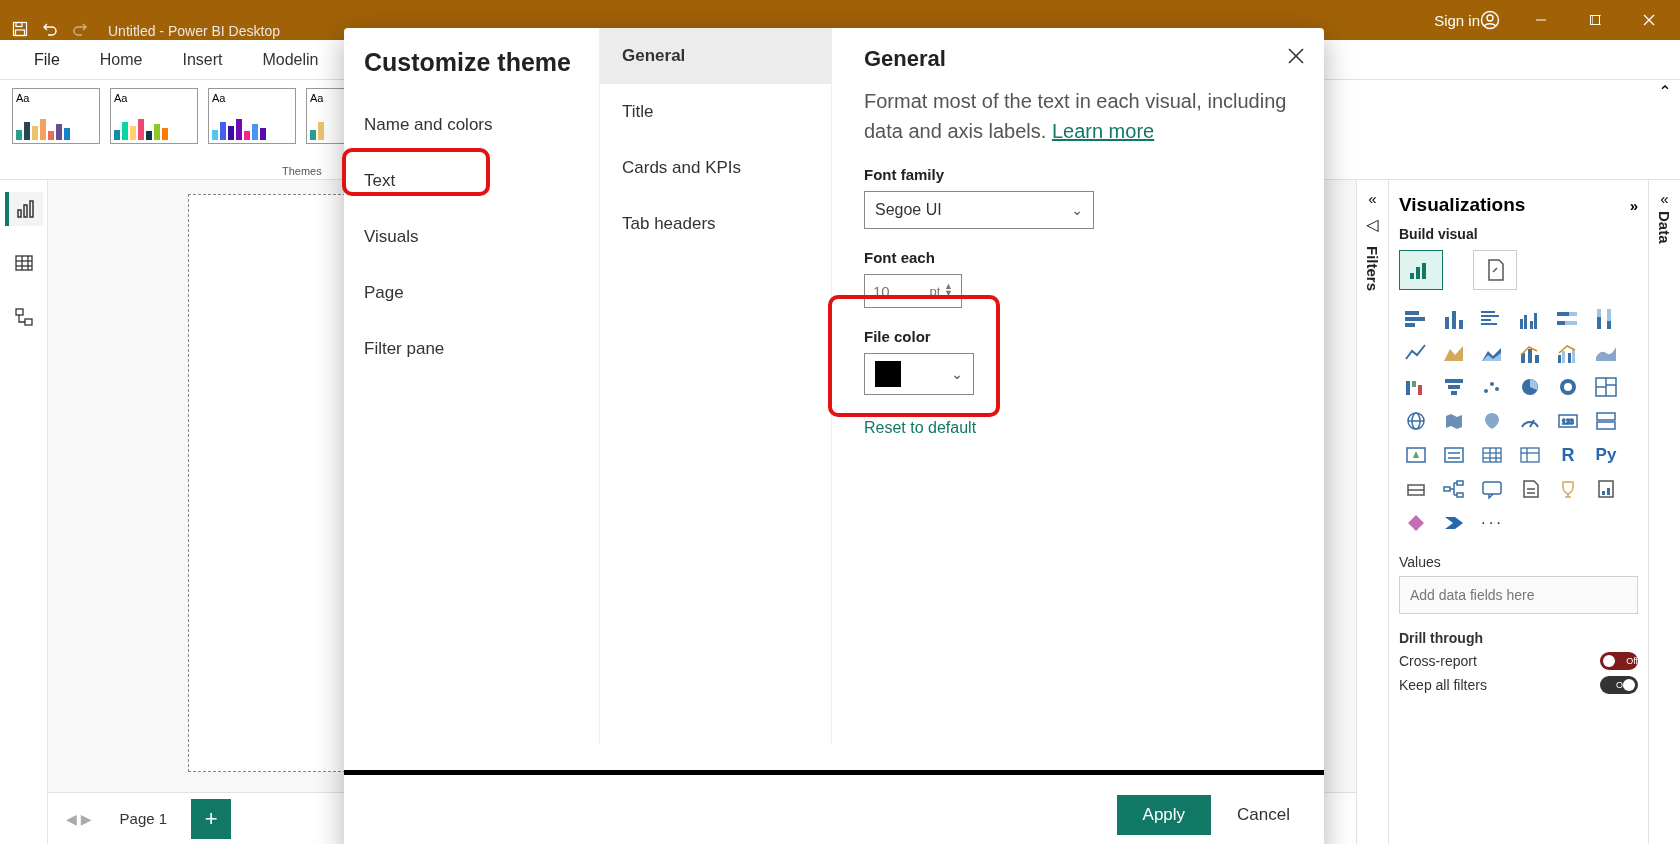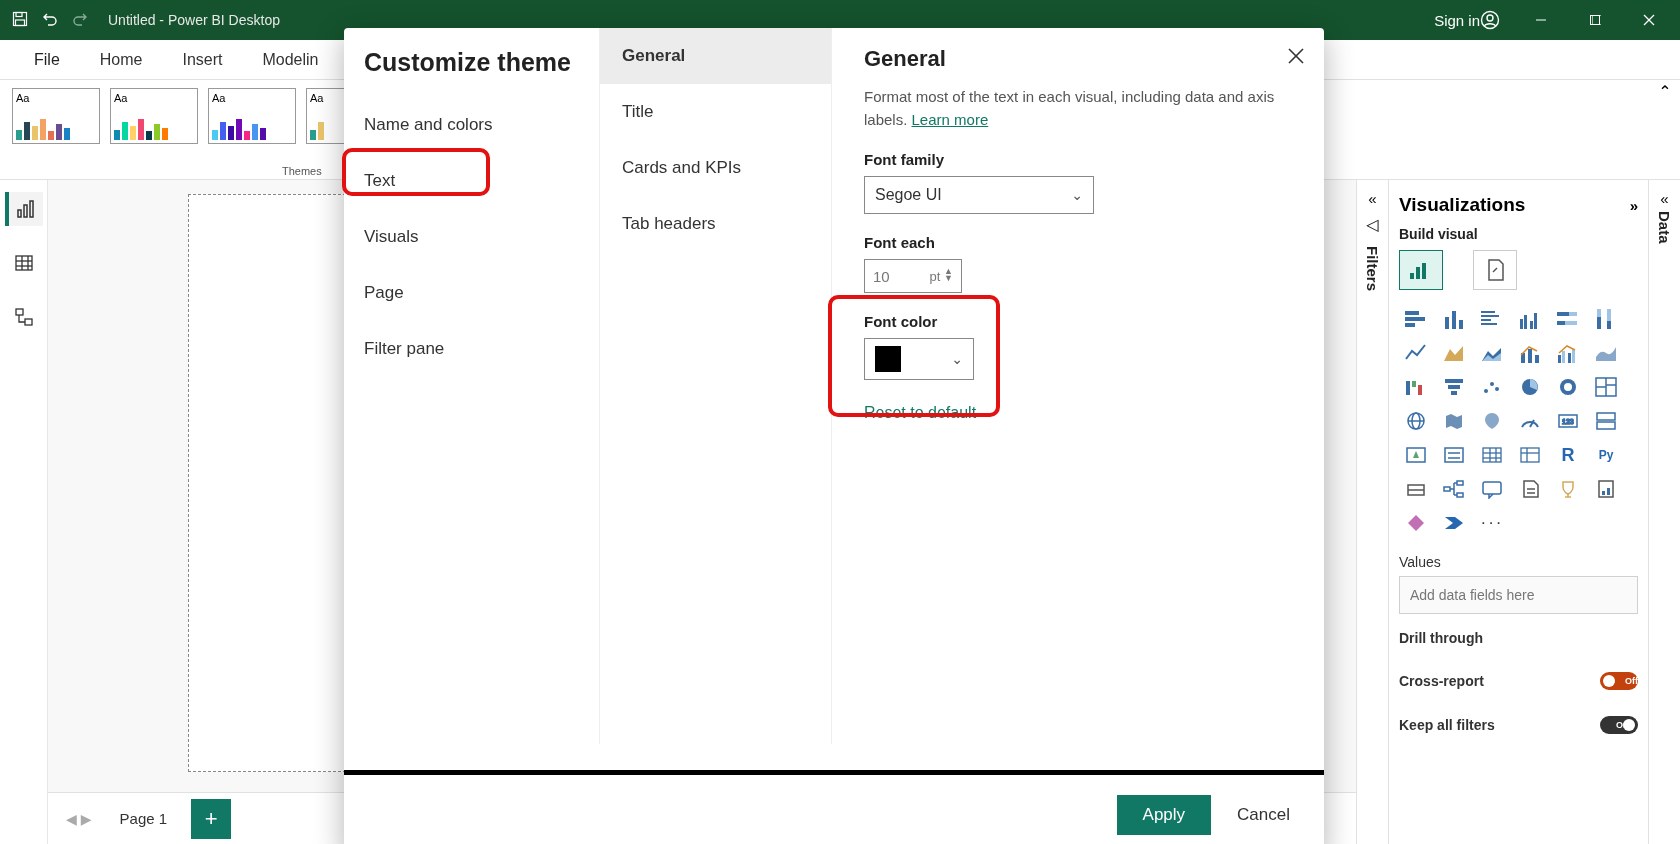--- a/index.html
+++ b/index.html
@@ -1,18 +1,18 @@
 <!DOCTYPE html>
 <html><head>
 <meta charset="utf-8">
 <style>
 * { box-sizing: border-box; margin: 0; padding: 0; font-family: 'Segoe UI', Tahoma, sans-serif; }
 body { width: 1680px; height: 844px; overflow: hidden; background: #fff; position: relative; }
 
-.titlebar { height: 40px; background: #14532d; display: flex; align-items: center; color: #fff; font-size: 14px; }
+.titlebar { height: 40px; background: #a16207; display: flex; align-items: flex-end; color: #fff; font-size: 14px; }
 .titlebar-left { display: flex; align-items: center; gap: 14px; padding-left: 12px; }
 .titlebar-left svg { width: 16px; height: 16px; }
 .titlebar-title { margin-left: 6px; font-size: 14px; color: #e8e8e8; }
 .titlebar-right { margin-left: auto; display: flex; align-items: center; gap: 8px; padding-right: 8px; }
 .signin { display: flex; align-items: center; font-size: 15px; padding: 0 10px; }
 .winbtn { width: 46px; height: 40px; display: flex; align-items: center; justify-content: center; }
 .winbtn svg { width: 12px; height: 12px; }
 
 .ribbon-tabs { height: 40px; display: flex; align-items: center; padding: 0 18px; gap: 8px; background: #fff; border-bottom: 1px solid #e1e1e1; }
 .ribbon-tab { font-size: 16px; color: #333; padding: 6px 16px; cursor: pointer; }
@@ -45,43 +45,43 @@
 .vis-header { display:flex; align-items:center; justify-content:space-between; font-size:19px; font-weight:700; padding:6px 0;}
 .vis-sub { font-size:14px; font-weight:600; color:#222; margin-top:4px;}
 .vis-modes { display:flex; gap:30px; margin:8px 0 4px 0;}
 .vis-mode { width:44px; height:40px; border:1px solid #ccc; display:flex; align-items:center; justify-content:center;}
 .vis-mode.active { background:#dff4ef; border-color:#117865;}
 .vis-grid { display:grid; grid-template-columns: repeat(6, 34px); gap:4px; margin-top:10px;}
 .vis-ico { width:34px; height:30px; display:flex; align-items:center; justify-content:center; color:#3a3a3a; font-size:17px;}
 .vis-ico svg { width:22px; height:20px;}
 .section-label { font-size:14px; color:#333; margin-top:16px;}
 .field-well { border:1px solid #d0d0d0; background:#fafafa; font-size:14px; color:#777; padding:10px; margin-top:6px;}
-.toggle-row { display:flex; justify-content:space-between; align-items:center; font-size:14px; color:#333; margin-top:26px;font-weight:bold;}
+.toggle-row { display:flex; justify-content:space-between; align-items:center; font-size:14px; color:#333; margin-top:6px;}
 .toggle { width:38px; height:18px; border-radius:10px; background:#999; position:relative; font-size:9px; color:#fff; display:flex; align-items:center;}
-.toggle.off { background:#c2410c; justify-content:flex-end; padding-right:0;}
+.toggle.off { background:#7f1d1d; justify-content:flex-end; padding-right:0;}
 .toggle.off::before { content:''; width:12px; height:12px; background:#fff; border-radius:50%; position:absolute; left:3px;}
 .toggle.on { background:#333; justify-content:flex-start; padding-left:16px;}
 .toggle.on::before { content:''; width:12px; height:12px; background:#fff; border-radius:50%; position:absolute; right:3px;}
 
 .data-collapsed { width:32px; border-left:1px solid #e1e1e1; display:flex; flex-direction:column; align-items:center; padding-top:10px;}
 
 
 .modal { position:absolute; left:344px; top:28px; width:980px; height:826px; background:#fff; box-shadow:0 8px 30px rgba(0,0,0,.3); display:flex; flex-direction:column; border-radius:4px; overflow:hidden;gap:26px;}
 .modal-body { flex:1; display:flex; min-height:0;}
 .modal-col1 { width:256px; border-right:1px solid #eee; display:flex; flex-direction:column;}
 .modal-title { font-size:25px; font-weight:700; padding:20px 20px 20px 20px; color:#222;}
 .col1-item { font-size:17px; color:#333; padding:18px 20px; cursor:pointer;}
 .col1-item.active { font-weight:400;}
 .modal-col2 { width:232px; border-right:1px solid #eee;}
 .col2-item { font-size:17px; color:#333; padding:18px 22px; cursor:pointer;}
 .col2-item.active { background:#ececec; font-weight:600;}
 .modal-col3 { flex:1; padding:18px 32px; position:relative;}
 .close-btn { position:absolute; right:14px; top:14px; width:28px; height:28px; display:flex; align-items:center; justify-content:center; cursor:pointer; color:#333;}
 .c3-title { font-size:22px; font-weight:700; color:#222; margin-bottom:14px;}
-.c3-desc { font-size:15px; color:#555; line-height:1.5; max-width:460px;margin-top:8px;}
+.c3-desc { font-size:20px; color:#555; line-height:1.5; max-width:460px;margin-top:8px;}
 .c3-desc a { color:#117865; text-decoration:underline;}
 .c3-label { font-size:15px; font-weight:700; color:#222; margin-top:20px;}
 .c3-select { margin-top:8px; width:230px; height:38px; border:1px solid #888; display:flex; align-items:center; justify-content:space-between; padding:0 10px; font-size:16px; color:#333;}
 .c3-spin { margin-top:8px; width:98px; height:34px; border:1px solid #888; display:flex; align-items:center; padding:0 8px; font-size:15px; color:#777; justify-content:space-between;}
 .c3-spin .unit { font-size:13px; }
 .color-swatch { margin-top:8px; width:110px; height:42px; border:1px solid #888; display:flex; align-items:center; justify-content:space-between; padding:0 10px;}
 .swatch-sq { width:26px; height:26px; background:#000;}
 .reset-link { color:#117865; font-size:16px; margin-top:24px; display:inline-block; cursor:pointer;}
 .modal-footer { height:84px; border-top:5px solid #000000; display:flex; align-items:center; justify-content:flex-end; gap:26px; padding-right:34px;}
 .btn-apply { background:#117865; color:#fff; font-size:17px; padding:10px 26px; border:none; cursor:pointer;}
@@ -435,21 +435,21 @@
             </svg>
           </div>
         <div class="vis-ico">
             <svg viewBox="0 0 22 20" fill="none" stroke="#3a6ea5" stroke-width="1.3">
               <rect x="2" y="3" width="18" height="14"></rect>
               <line x1="2" y1="8" x2="20" y2="8"></line>
               <line x1="8" y1="3" x2="8" y2="17"></line>
             </svg>
           </div>
         <div class="vis-ico" style="color:#2766b0;font-weight:700;font-size:18px;">R</div>
-        <div class="vis-ico" style="color:#2766b0;font-weight:700;font-size:12px;">Py</div>
+        <div class="vis-ico" style="color:#2766b0;font-weight:700;font-size:17px;">Py</div>
         <div class="vis-ico">
             <svg viewBox="0 0 22 20" fill="none" stroke="#555" stroke-width="1.5">
               <rect x="3" y="6" width="16" height="10"></rect>
               <line x1="3" y1="11" x2="19" y2="11"></line>
             </svg>
           </div>
         <div class="vis-ico">
             <svg viewBox="0 0 22 20" fill="none" stroke="#3a6ea5" stroke-width="1.5">
               <rect x="1" y="8" width="6" height="4"></rect>
               <rect x="14" y="2" width="6" height="4"></rect>
@@ -548,21 +548,21 @@
       <div class="c3-label">Font family</div>
       <div class="c3-select">
         <span>Segoe UI</span>
         <span class="chev">⌄</span>
       </div>
       <div class="c3-label">Font each</div>
       <div class="c3-spin">
         <span>10</span>
         <span class="unit"><span>pt</span> <span style="font-size:9px;line-height:7px;display:inline-block;">▲<br>▼</span></span>
       </div>
-      <div class="c3-label">Font color</div>
+      <div class="c3-label">File color</div>
       <div class="color-swatch">
         <div class="swatch-sq"></div>
         <span class="chev">⌄</span>
       </div>
       <div class="reset-link">Reset to default</div>
     </div>
   </div>
   <div class="modal-footer">
     <button class="btn-apply">Apply</button>
     <button class="btn-cancel">Cancel</button>

